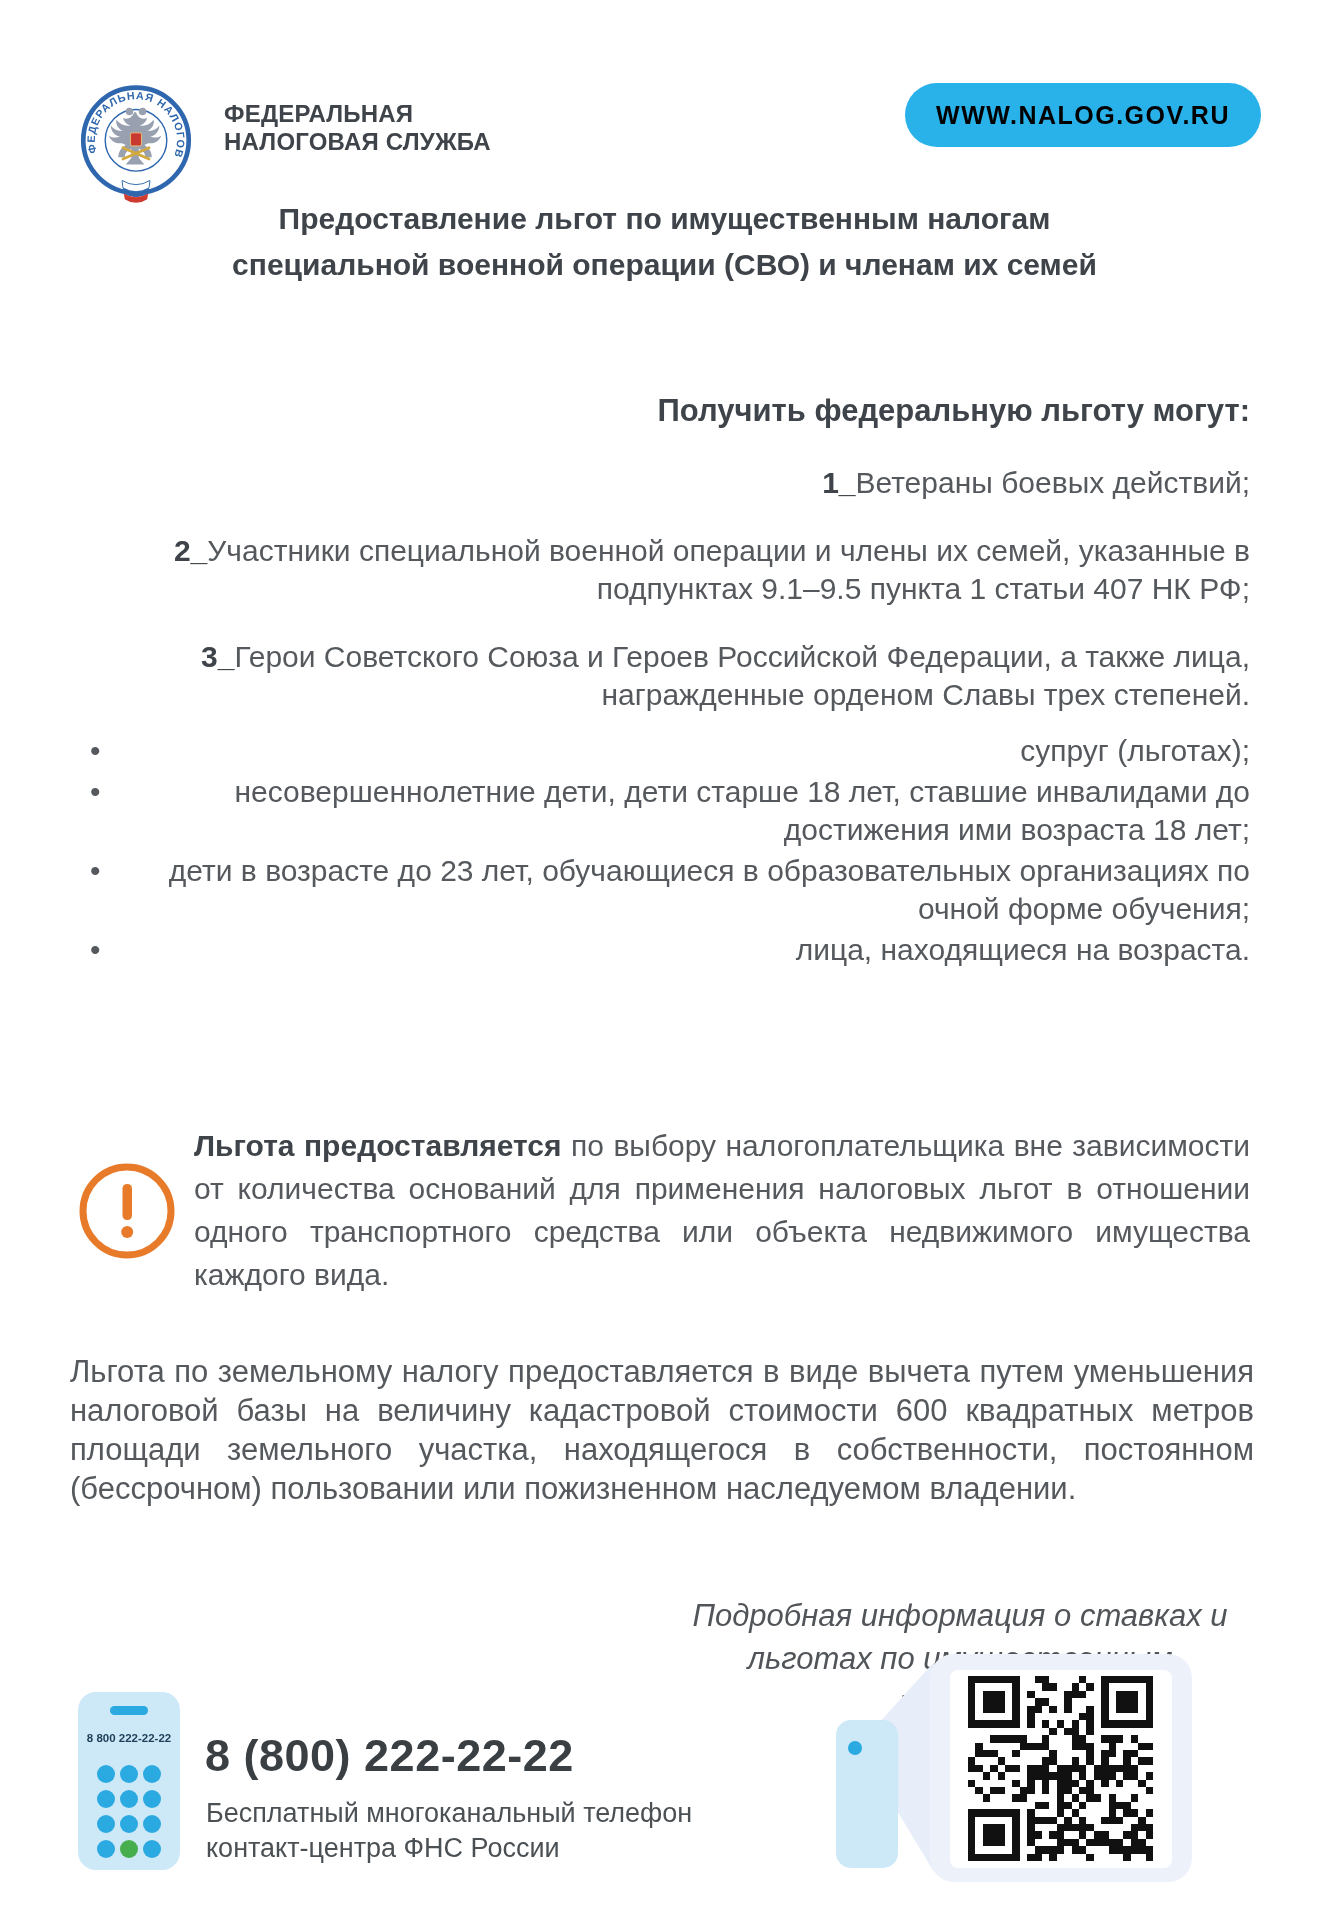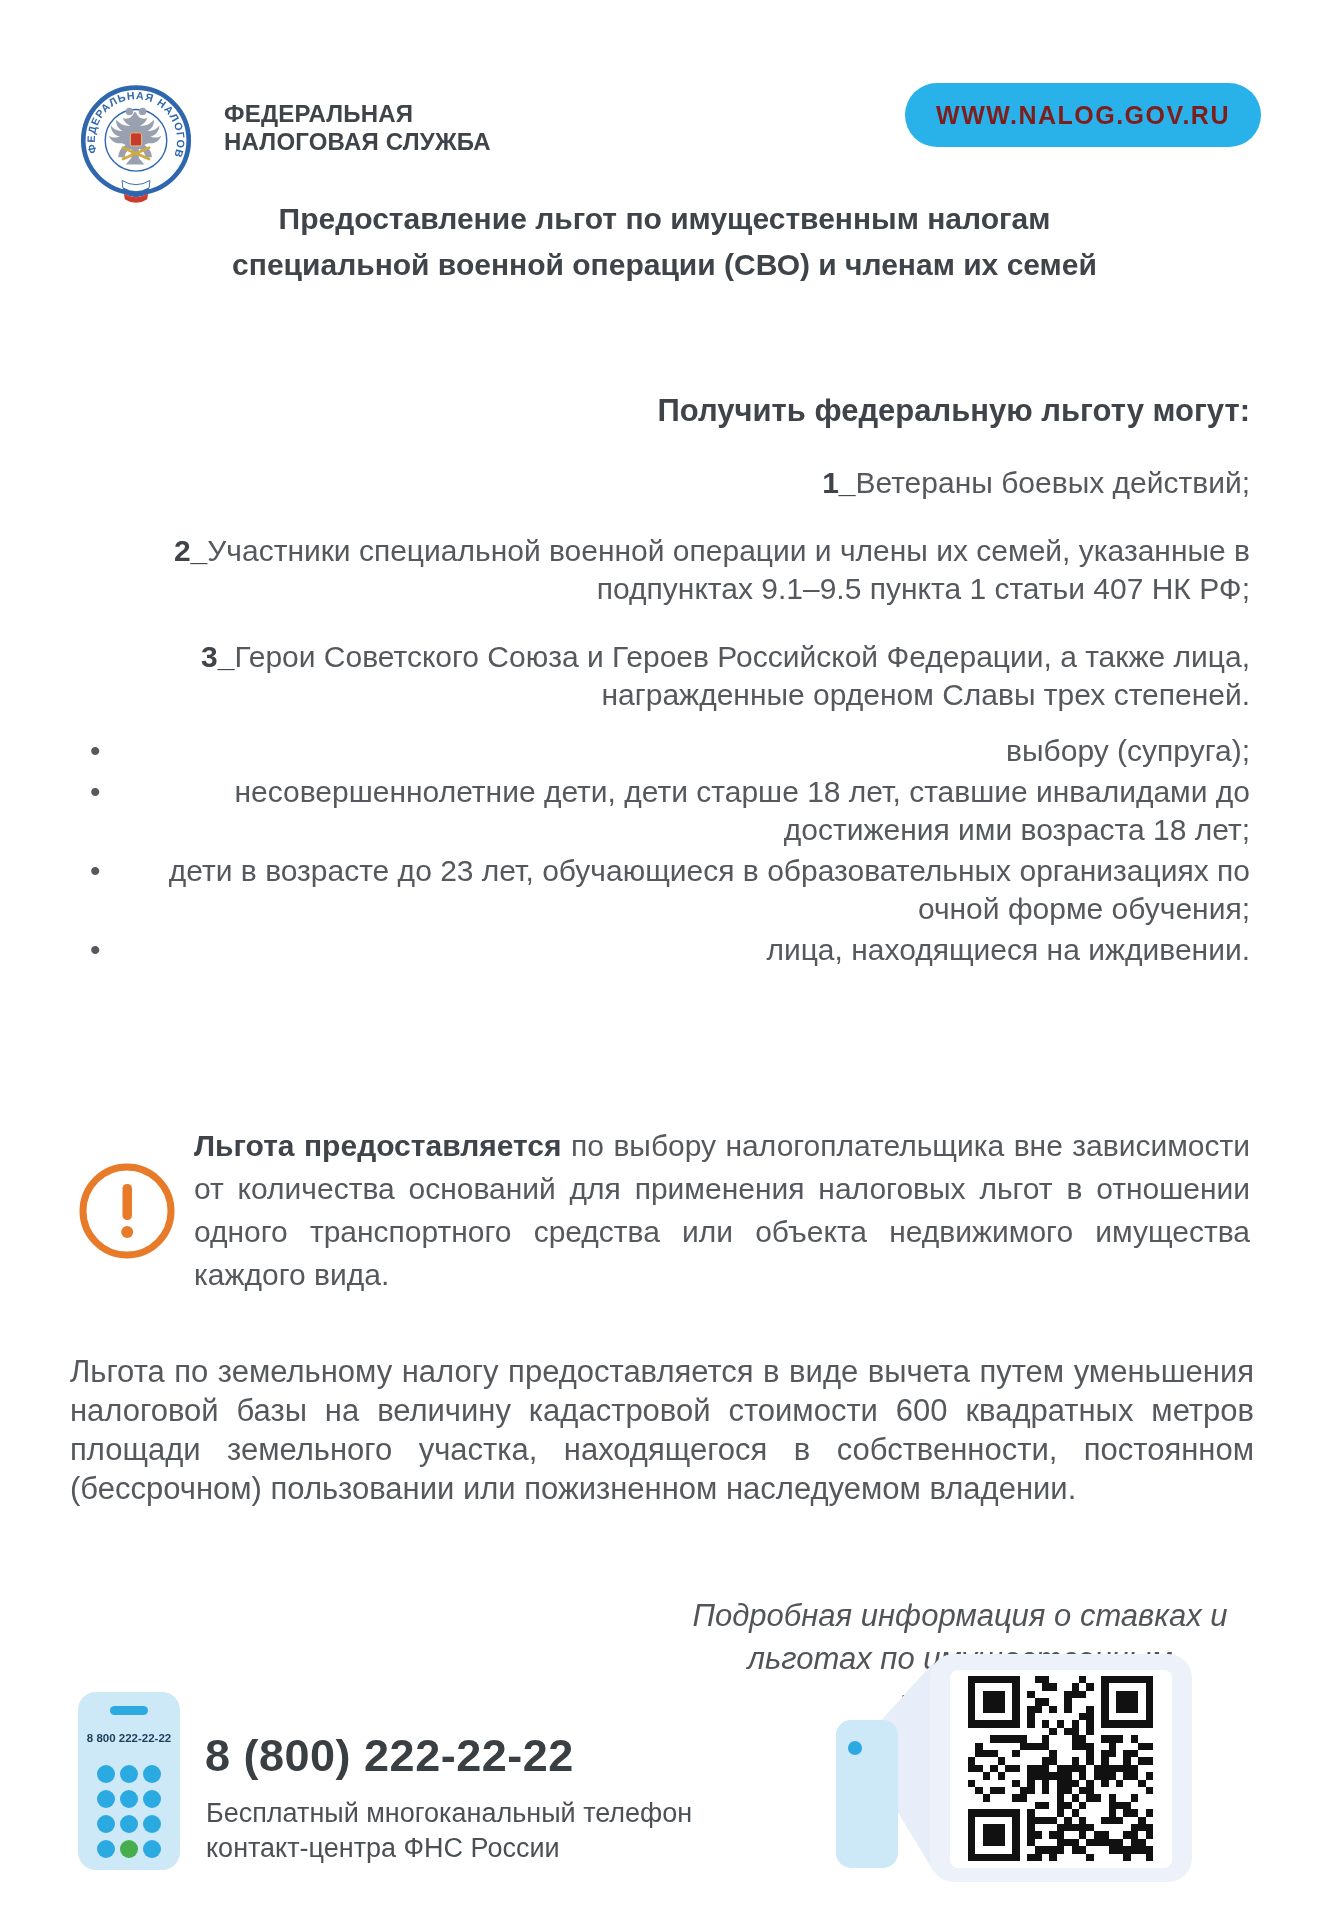--- a/index.html
+++ b/index.html
@@ -9,21 +9,21 @@
     font-family:"Liberation Sans", sans-serif;
     color:#55595d;
   }
   .abs { position:absolute; }
 
   
   .logo-emblem { left:80px; top:84px; width:112px; height:122px; }
   .logo-text { left:224px; top:100px; font-weight:bold; font-size:24px; line-height:28px;
                color:#3e4449; letter-spacing:.2px; }
   .site-pill { left:905px; top:83px; width:356px; height:64px; border-radius:32px;
-               background:#29b2e9; color:#7f1d1d; font-size:25px; letter-spacing:1.5px;
+               background:#29b2e9; color:#000000; font-size:25px; letter-spacing:1.5px;
                font-weight:bold; text-align:center; line-height:64px; border:none; cursor:pointer;
                font-family:"Liberation Sans", sans-serif; }
 
   
   .page-title { left:84px; top:196px; width:1161px; text-align:center;
                 font-size:30px; line-height:46px; font-weight:bold; color:#3e4449; }
 
   
   .content { left:84px; top:392px; width:1166px; font-size:30px; line-height:38px;text-align:right; }
   .content .subhead { font-size:31px; font-weight:bold; color:#3e4449; margin-bottom:34px; }
@@ -95,24 +95,24 @@
 </div>
 
 <div class="abs content">
   <div class="subhead">Получить федеральную льготу могут:</div>
 
   <p class="item"><b>1_</b><span>Ветераны боевых действий;</span></p>
   <p class="item"><b>2_</b><span>Участники специальной военной операции и члены их семей, указанные в подпунктах 9.1–9.5 пункта 1 статьи 407 НК РФ;</span></p>
   <p class="item last"><b>3_</b><span>Герои Советского Союза и Героев Российской Федерации, а также лица, награжденные орденом Славы трех степеней.</span></p>
 
 
-  <div class="bullet-row"><span class="dot">•</span><span>выбору (супруга);</span></div>
+  <div class="bullet-row"><span class="dot">•</span><span>супруг (льготах);</span></div>
   <div class="bullet-row"><span class="dot">•</span><span>несовершеннолетние дети, дети старше 18 лет, ставшие инвалидами до достижения ими возраста 18 лет;</span></div>
   <div class="bullet-row"><span class="dot">•</span><span>дети в возрасте до 23 лет, обучающиеся в образовательных организациях по очной форме обучения;</span></div>
-  <div class="bullet-row"><span class="dot">•</span><span>лица, находящиеся на иждивении.</span></div>
+  <div class="bullet-row"><span class="dot">•</span><span>лица, находящиеся на возраста.</span></div>
 </div>
 
 <svg class="abs warn-icon" viewBox="0 0 102 102">
   <circle cx="51" cy="51" r="44" fill="none" stroke="#e87b2a" stroke-width="7"></circle>
   <rect x="46.5" y="24" width="9.5" height="36" rx="4.5" fill="#e87b2a"></rect>
   <circle cx="51.2" cy="72" r="6" fill="#e87b2a"></circle>
 </svg>
 <div class="abs notice-text">
   <b>Льгота предоставляется</b><span> по выбору налогоплательщика вне зависимости от количества оснований для применения налоговых льгот в отношении одного транспортного средства или объекта недвижимого имущества каждого вида.</span>
 </div>

